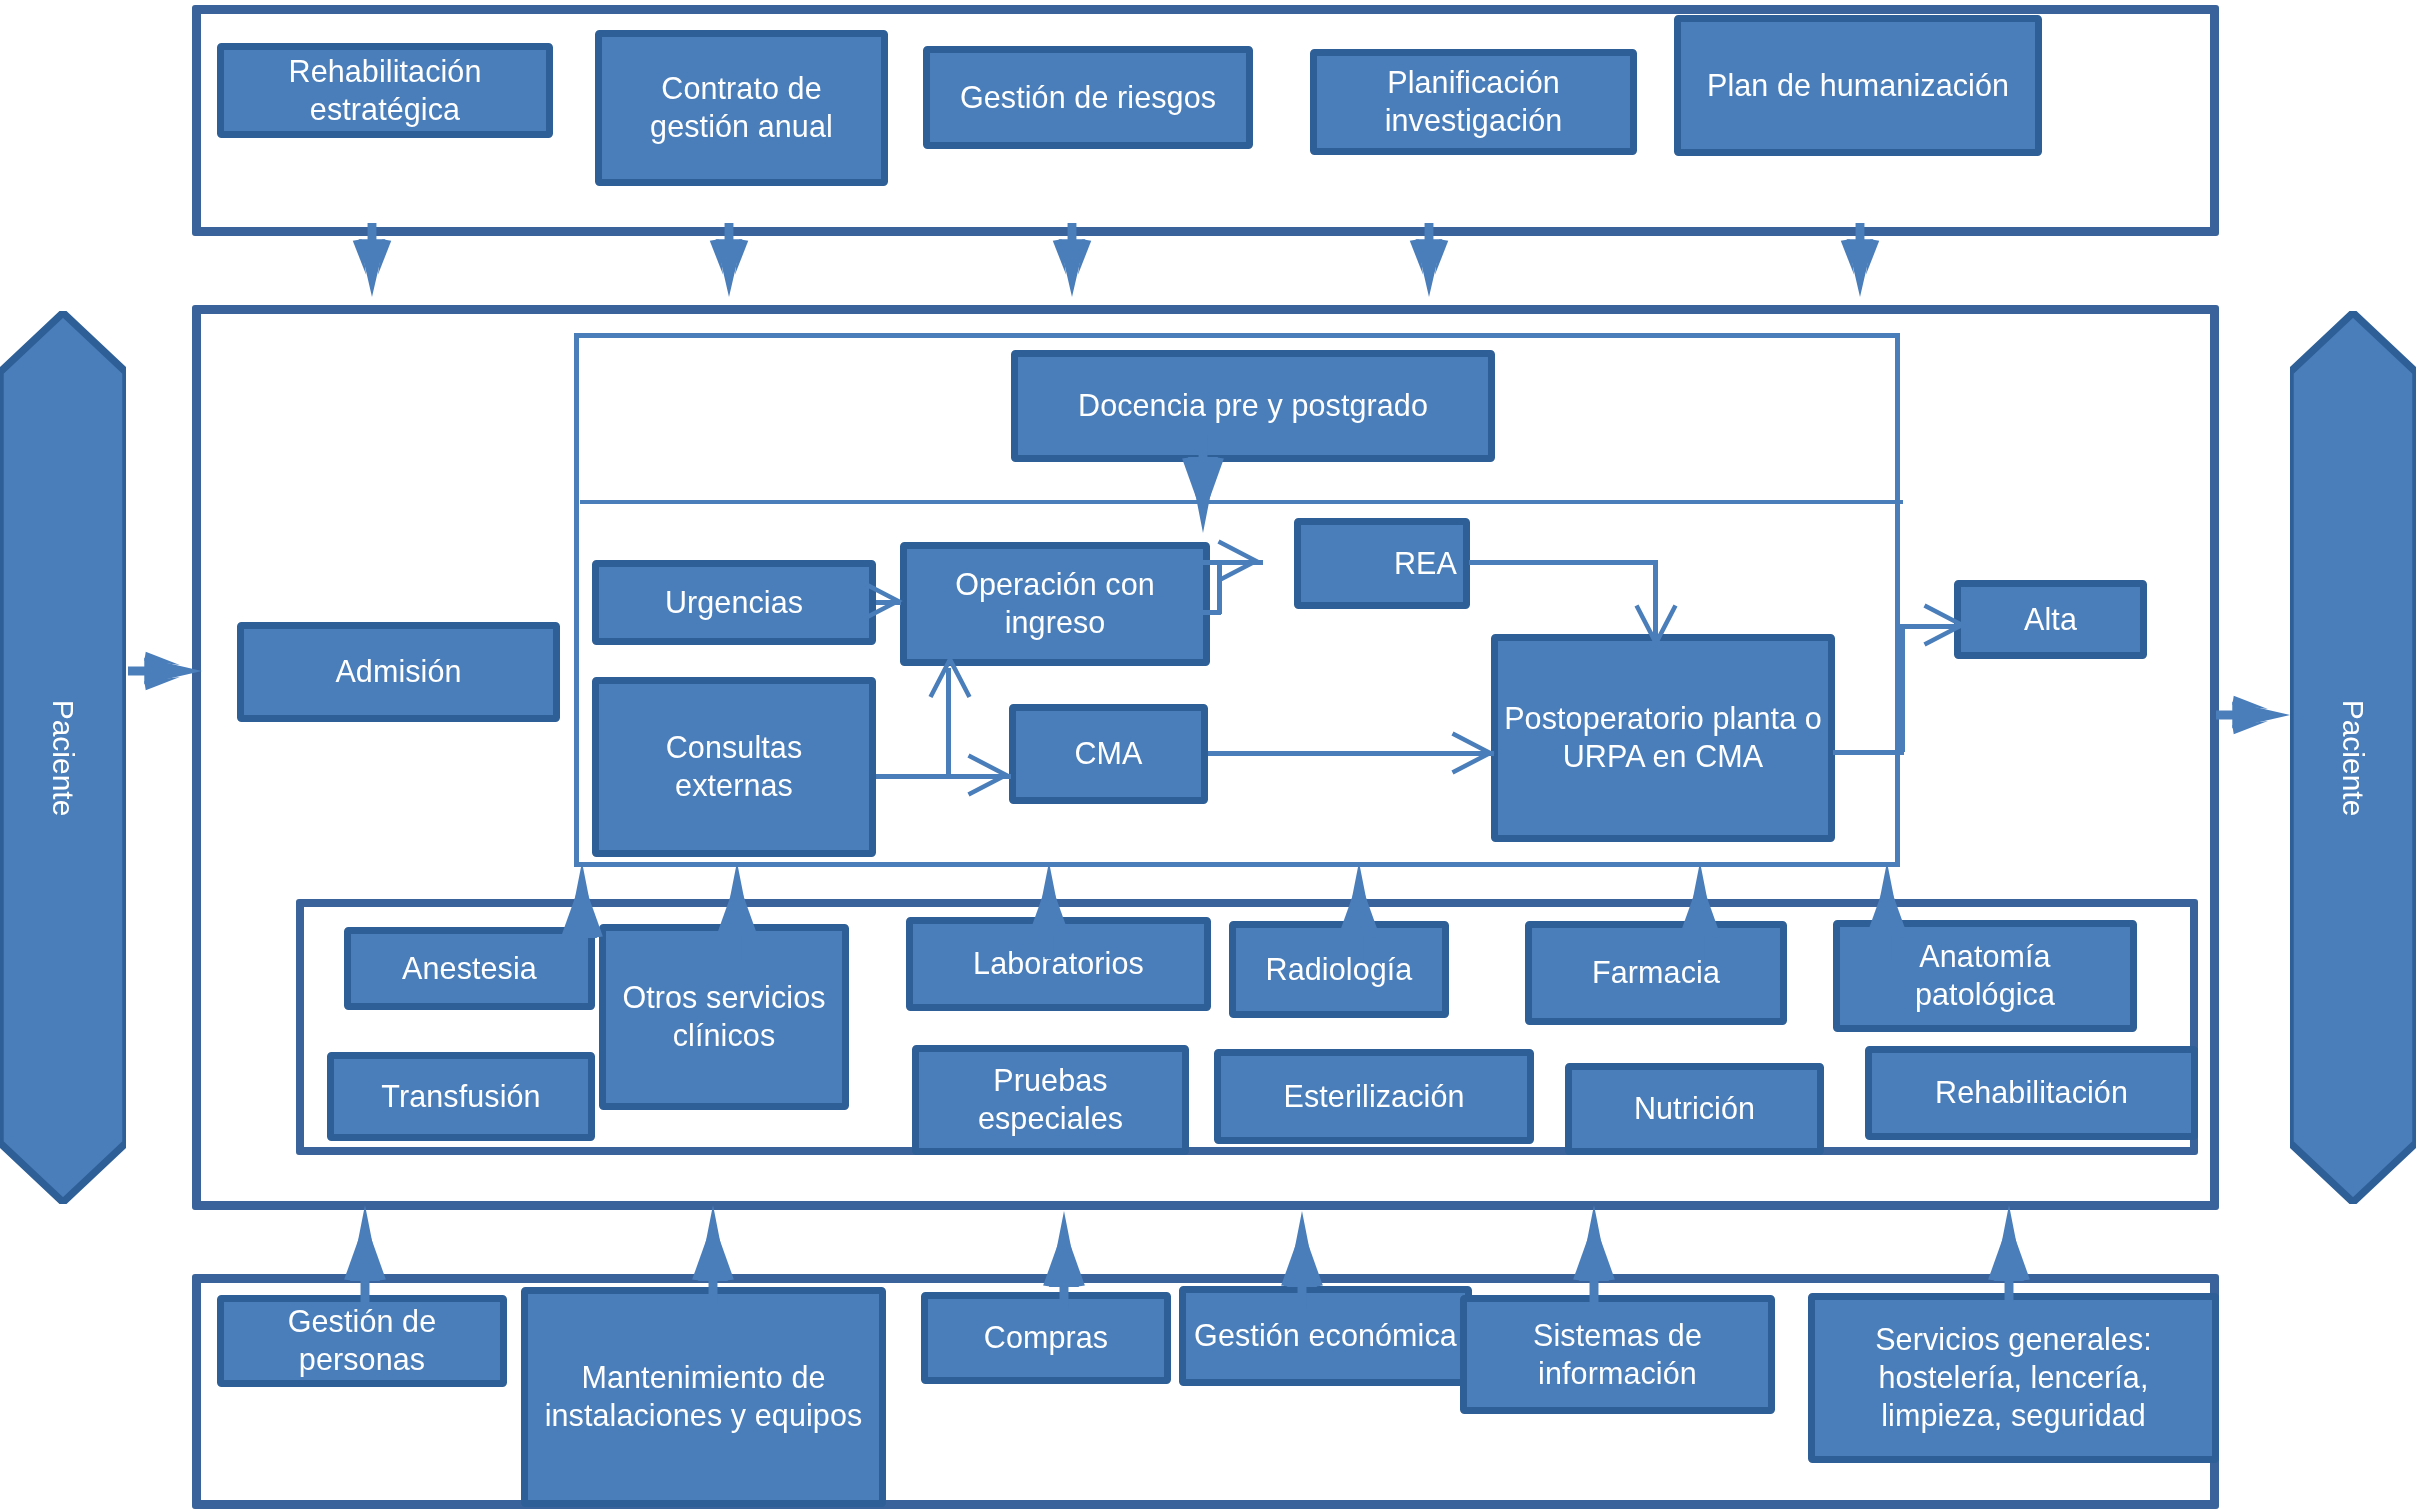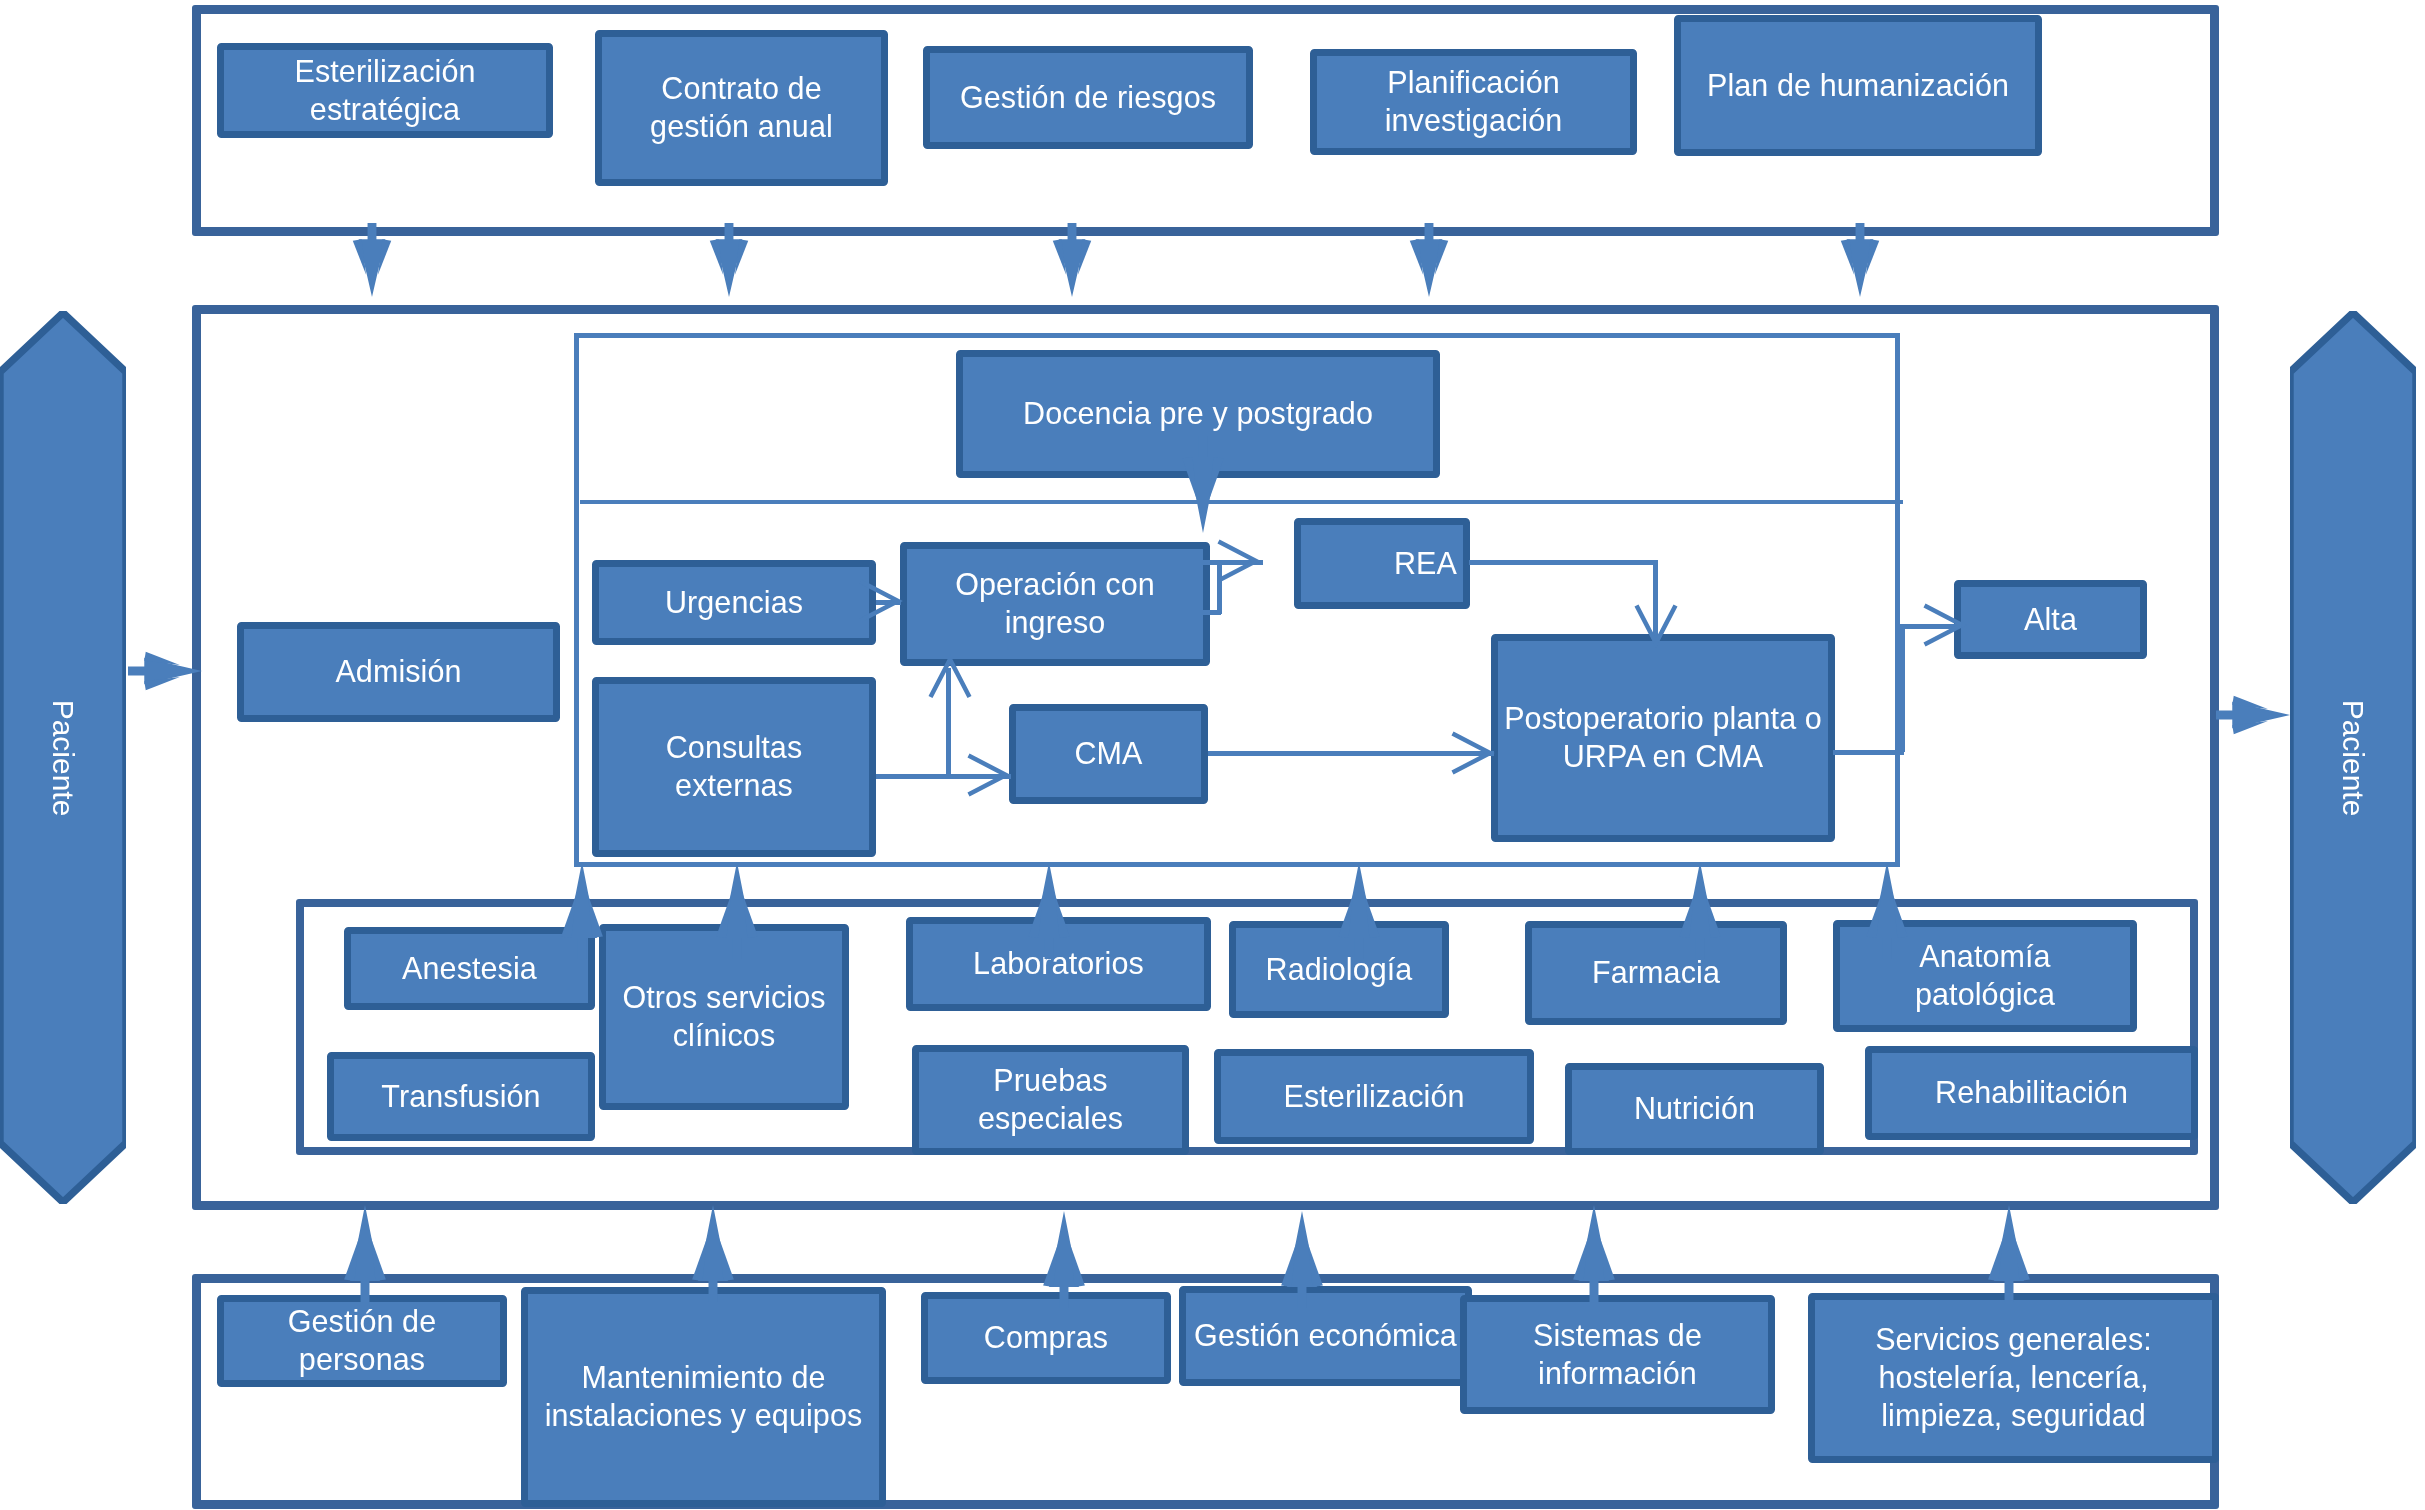--- a/index.html
+++ b/index.html
@@ -34,21 +34,21 @@
         color:#fff;font-size:30px;}
   .pat .lbl span{transform:rotate(90deg);white-space:nowrap;}
   .patL .lbl span{transform:rotate(90deg);}
 </style>
 </head>
 <body>
 
 <div class="frame" style="left:192px;top:4.5px;width:2027px;height:231px;"></div>
 
 <div class="box" style="left:217px;top:43px;width:336px;height:95px;">
-  <span>Esterilización estratégica</span>
+  <span>Rehabilitación estratégica</span>
 </div>
 <div class="box" style="left:595px;top:30px;width:293px;height:156px;">
   <span>Contrato de gestión anual</span>
 </div>
 <div class="box" style="left:923px;top:46px;width:330px;height:103px;">
   <span>Gestión de riesgos</span>
 </div>
 <div class="box" style="left:1310px;top:49px;width:327px;height:106px;">
   <span>Planificación investigación</span>
 </div>
@@ -142,21 +142,21 @@
 </div>
 
 <div class="thinframe" style="left:574px;top:333px;width:1326px;height:534px;"></div>
 
 <div class="ln lnh" style="left:580px;top:500px;width:1321px;height:3.7px;"></div>
 
 <div class="box" style="left:237px;top:622px;width:323px;height:100px;">
   <span>Admisión</span>
 </div>
 
-<div class="box" style="left:956px;top:350px;width:484px;height:128px;">
+<div class="box" style="left:1011px;top:350px;width:484px;height:112px;">
   <span>Docencia pre y postgrado</span>
 </div>
 
 <div class="sarrow" style="left:1173px;top:436px;">
   <svg width="60" height="97" viewBox="0 0 80 130">
       <g fill="#4A7EBB">
     <polygon points="40,130 20,28 34,28 34,0 46,0 46,28 60,28"></polygon>
     <polygon points="12,30 32,86 26,28"></polygon>
         <polygon points="68,30 48,86 54,28"></polygon>
   </g>

